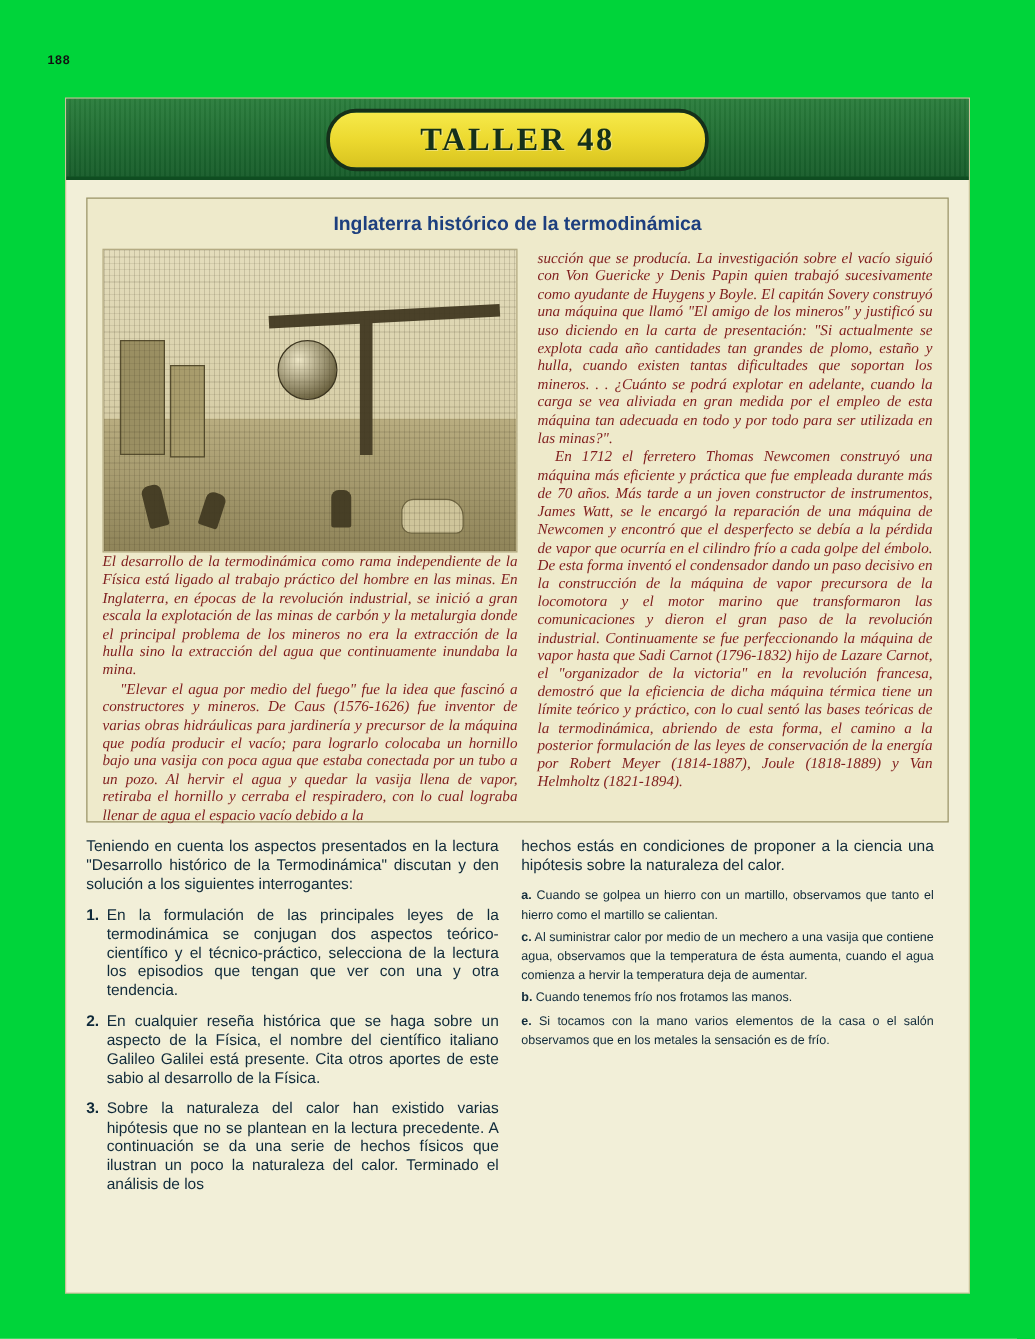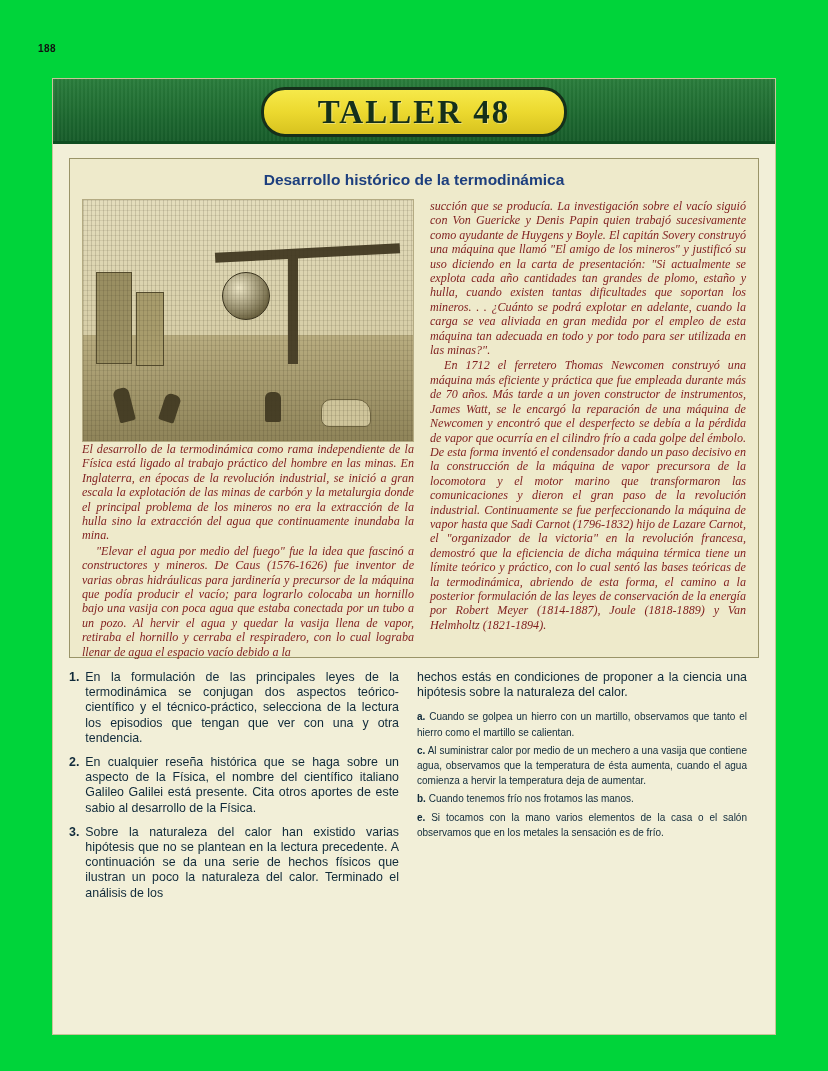--- a/index.html
+++ b/index.html
@@ -62,21 +62,21 @@
     background: linear-gradient(180deg, #f6e94a 0%, #ecd92f 50%, #d8c31f 100%);
     border: 3px solid #15301a;
     border-radius: 24px;
     display: flex;
     align-items: center;
     justify-content: center;
   }
   .title-plate span {
     font-family: "Liberation Serif", serif;
     font-weight: bold;
-    font-size: 33px;
+    font-size: 26px;
     letter-spacing: 2px;
     color: #15301a;
     text-shadow: 1px 1px 0 rgba(255,255,255,0.35);
   }
 
   
   .reading {
     position: relative;
     margin: 14px 16px 0 16px;
     border: 1px solid #9a9468;
@@ -216,21 +216,21 @@
 <div class="sheet">
 
   <div class="banner">
     <div class="banner-inner"></div>
     <div class="title-plate">
       <span>TALLER 48</span>
     </div>
   </div>
 
   <div class="reading">
-    <div class="reading-title">Desarrollo histórico de la  termodinámica</div>
+    <div class="reading-title">Inglaterra histórico de la  termodinámica</div>
     <div class="reading-cols">
 
       <div class="col">
         <div class="figure">
           <div class="eng-sky"></div>
           <div class="eng-ground"></div>
           <div class="eng-tower"></div>
           <div class="eng-tower2"></div>
           <div class="eng-beam"></div>
           <div class="eng-post"></div>
@@ -249,20 +249,21 @@
         <p class="body">succión que se producía. La investigación sobre el vacío siguió con Von Guericke y Denis Papin quien trabajó sucesivamente como ayudante de Huygens y Boyle. El capitán Sovery construyó una máquina que llamó "El amigo de los mineros" y justificó su uso diciendo en la carta de presentación: "Si actualmente se explota cada año cantidades tan grandes de plomo, estaño y hulla, cuando existen tantas dificultades que soportan los mineros. . . ¿Cuánto se podrá explotar en adelante, cuando la carga se vea aliviada en gran medida por el empleo de esta máquina tan adecuada en todo y por todo para ser utilizada en las minas?".</p>
         <p class="body">En 1712 el ferretero Thomas Newcomen construyó una máquina más eficiente y práctica que fue empleada durante más de 70 años. Más tarde a un joven constructor de instrumentos, James Watt, se le encargó la reparación de una máquina de Newcomen y encontró que el desperfecto se debía a la pérdida de vapor que ocurría en el cilindro frío a cada golpe del émbolo. De esta forma inventó el condensador dando un paso decisivo en la construcción de la máquina de vapor precursora de la locomotora y el motor marino que transformaron las comunicaciones y dieron el gran paso de la revolución industrial. Continuamente se fue perfeccionando la máquina de vapor hasta que Sadi Carnot (1796-1832) hijo de Lazare Carnot, el "organizador de la victoria" en la revolución francesa, demostró que la eficiencia de dicha máquina térmica tiene un límite teórico y práctico, con lo cual sentó las bases teóricas de la termodinámica, abriendo de esta forma, el camino a la posterior formulación de las leyes de conservación de la energía por Robert Meyer (1814-1887), Joule (1818-1889) y Van Helmholtz (1821-1894).</p>
       </div>
 
     </div>
   </div>
 
   <div class="questions">
 
     <div class="qcol">
+      <p class="intro">Teniendo en cuenta los aspectos presentados en la lectura "Desarrollo histórico de la Termodinámica" discutan y den solución a los siguientes interrogantes:</p>
 
       <div class="qitem">
         <div class="qnum">1.</div>
         <div class="qtext">En la formulación de las principales leyes de la termodinámica se conjugan dos aspectos teórico-científico y el técnico-práctico, selecciona de la lectura los episodios que tengan que ver con una y otra tendencia.</div>
       </div>
 
       <div class="qitem">
         <div class="qnum">2.</div>
         <div class="qtext">En cualquier reseña histórica que se haga sobre un aspecto de la Física, el nombre del científico italiano Galileo Galilei está presente. Cita otros aportes de este sabio al desarrollo de la Física.</div>
       </div>

